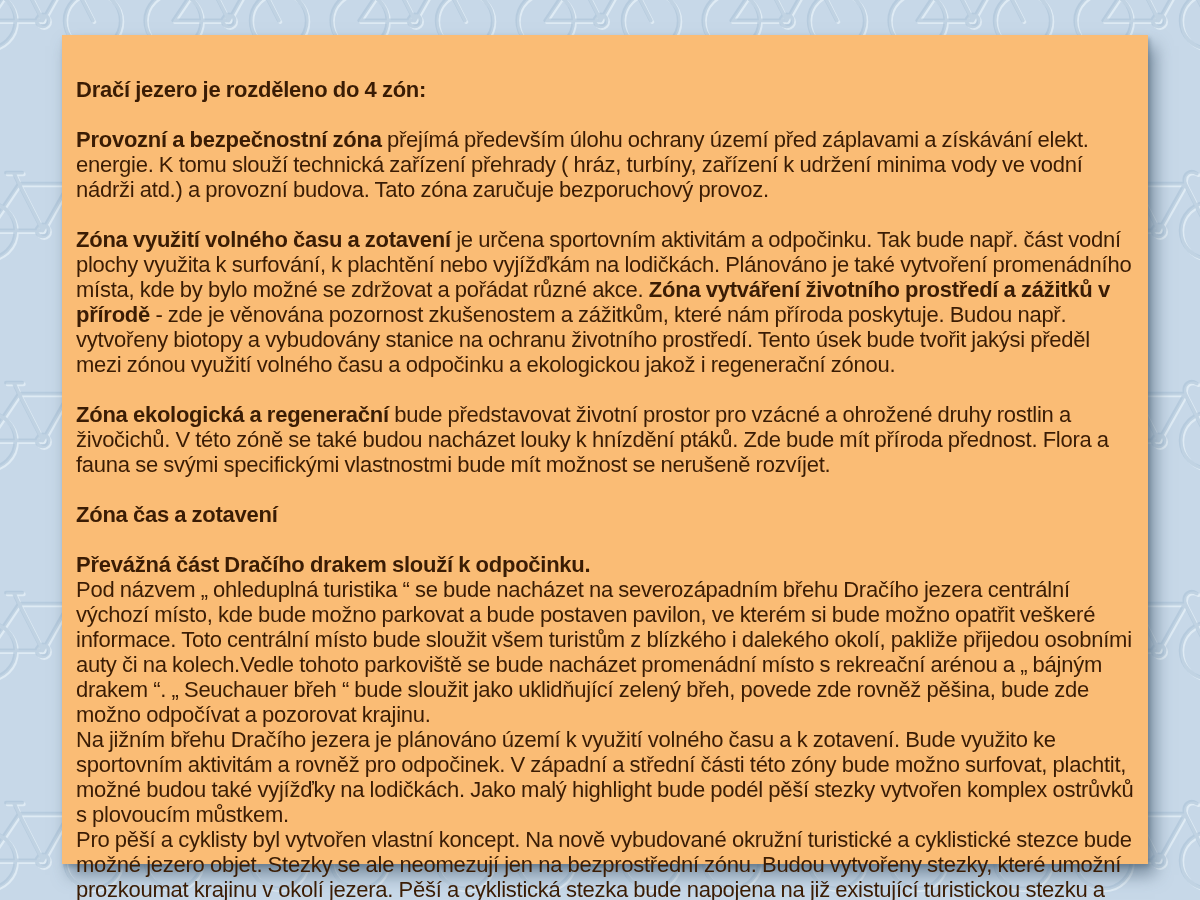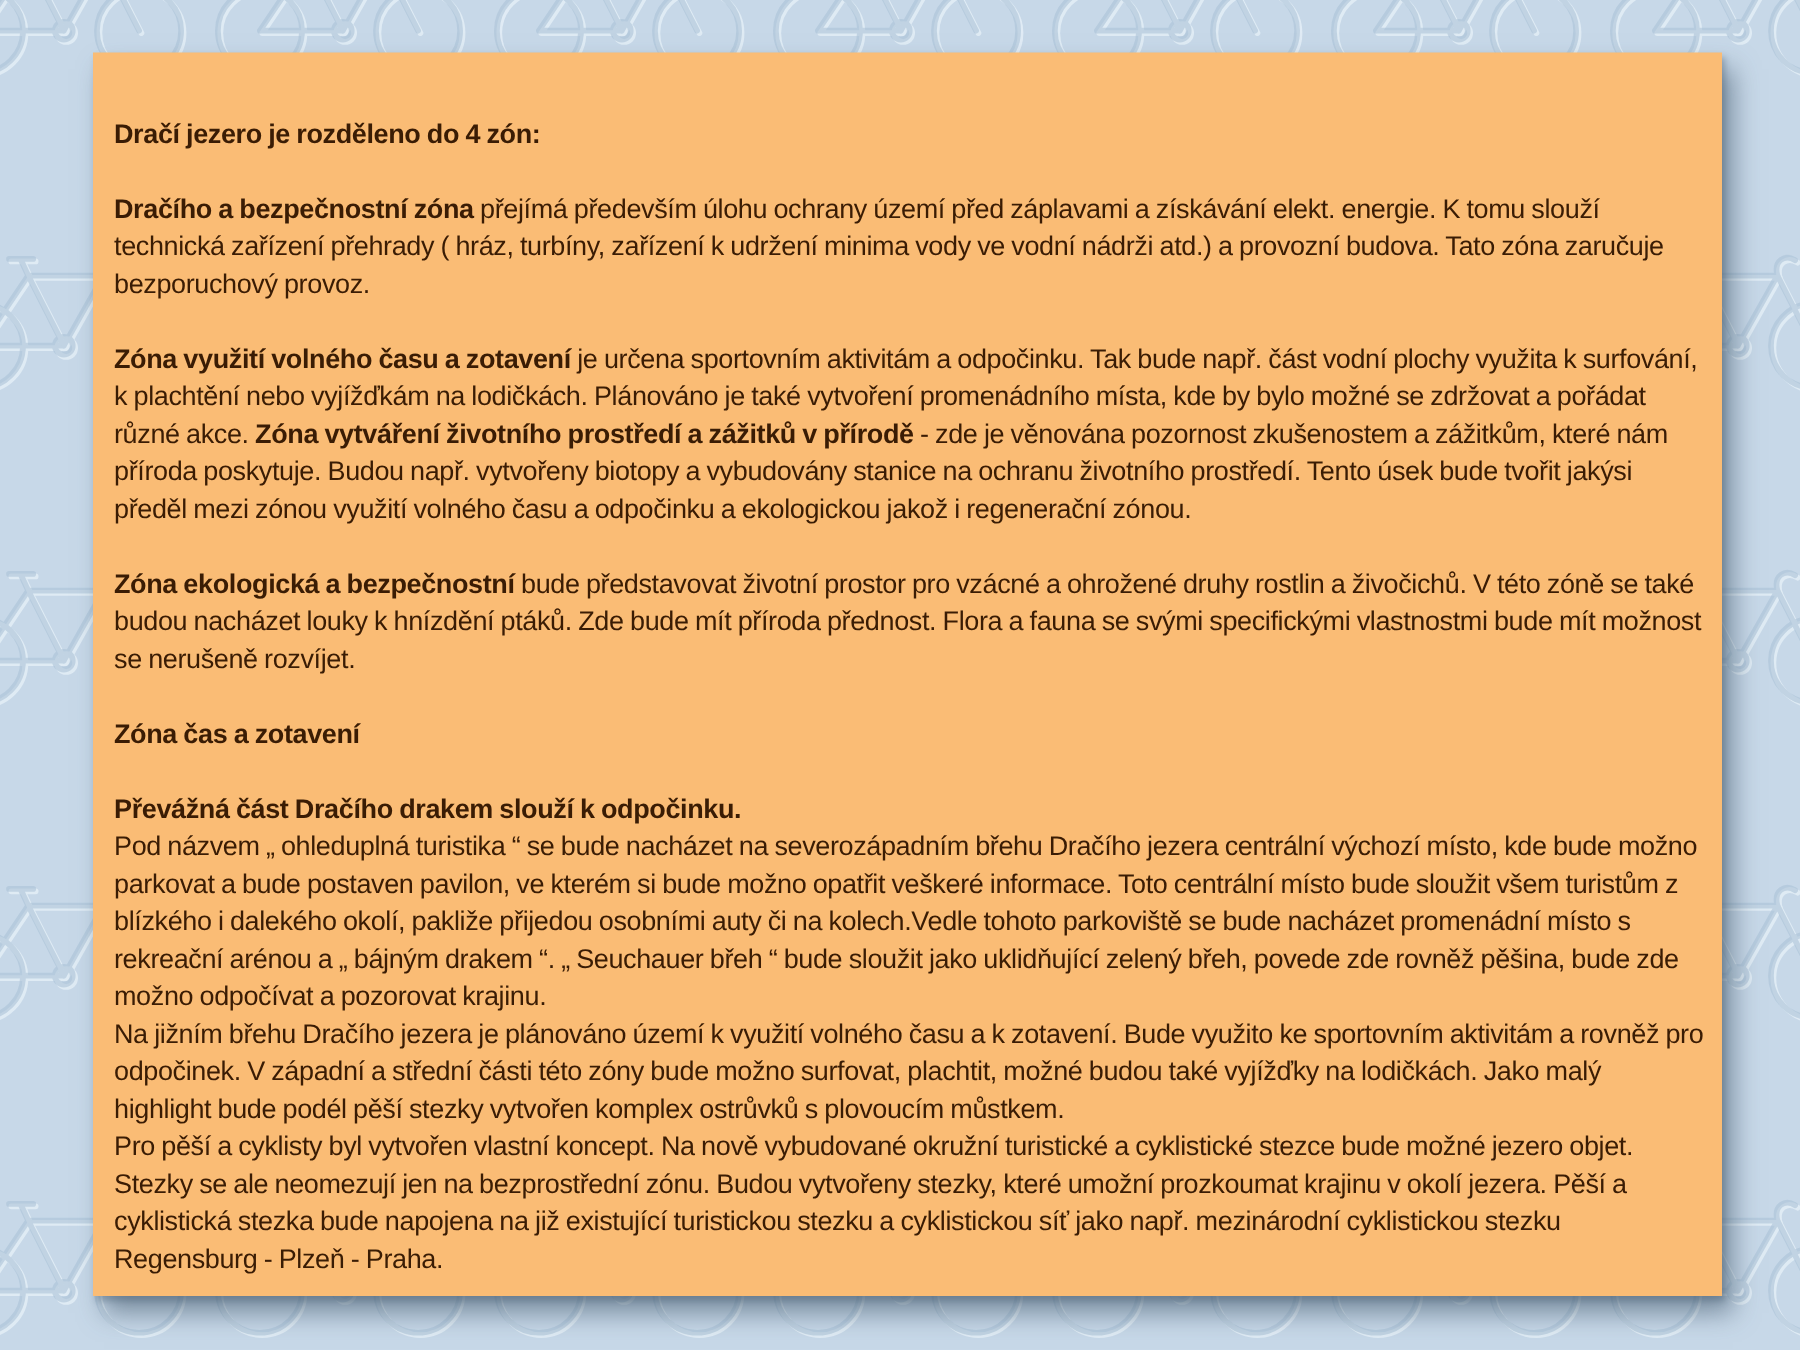--- a/index.html
+++ b/index.html
@@ -10,21 +10,21 @@
   }
   .bg-layer{position:absolute;inset:0;z-index:0;}
   .bg-layer svg{position:absolute;left:0;top:0;}
   .content-panel{
     position:absolute;left:62px;top:35px;width:1086px;height:829px;
     z-index:2;box-sizing:border-box;
     padding:42px 12px 0 14px;
     box-shadow:7px 11px 16px rgba(70,92,112,0.60), 2px 3px 4px rgba(70,92,112,0.35);
   }
   .para{
-    font-size:18px;line-height:25px;letter-spacing:-0.25px;
+    font-size:22px;line-height:25px;letter-spacing:-0.25px;
     margin:0;word-spacing:-0.5px;
   }
   .para b{font-weight:bold;}
   .spacer{height:25px;}
 </style>
 </head>
 <body style="background: rgb(199, 216, 232);">
 
 <div class="bg-layer">
   <svg id="bike-pattern" width="1200" height="900" viewBox="0 0 1200 900" aria-hidden="true">
@@ -120,25 +120,25 @@
         <use href="#bike" transform="translate(1258.6,779.6) scale(0.85)" stroke="#e4eff7" opacity="0.85"></use>
         <use href="#bike" transform="translate(1257,778) scale(0.85)" stroke="#a9c1d6" opacity="0.55"></use>
       </g>
   </svg>
 </div>
 
 <div class="content-panel" style="background: rgb(250, 188, 117); color: rgb(58, 28, 4);">
   <div id="content">
       <div class="para"><b>Dračí jezero je rozděleno do 4 zón:</b></div>
       <div class="spacer"></div>
-      <div class="para"><b>Dračího a bezpečnostní zóna </b><span>přejímá především úlohu ochrany území před záplavami a získávání elekt. energie. K tomu slouží technická zařízení přehrady ( hráz, turbíny, zařízení k udržení minima vody ve vodní nádrži atd.) a provozní budova. Tato zóna zaručuje bezporuchový provoz.</span></div>
+      <div class="para"><b>Provozní a bezpečnostní zóna </b><span>přejímá především úlohu ochrany území před záplavami a získávání elekt. energie. K tomu slouží technická zařízení přehrady ( hráz, turbíny, zařízení k udržení minima vody ve vodní nádrži atd.) a provozní budova. Tato zóna zaručuje bezporuchový provoz.</span></div>
       <div class="spacer"></div>
       <div class="para"><b>Zóna využití volného času a zotavení </b><span>je určena sportovním aktivitám a odpočinku. Tak bude např. část vodní plochy využita k surfování, k plachtění nebo vyjížďkám na lodičkách. Plánováno je také vytvoření promenádního místa, kde by bylo možné se zdržovat a pořádat různé akce. </span><b>Zóna vytváření životního prostředí a zážitků v přírodě</b><span> - zde je věnována pozornost zkušenostem a zážitkům, které nám příroda poskytuje. Budou např. vytvořeny biotopy a vybudovány stanice na ochranu životního prostředí. Tento úsek bude tvořit jakýsi předěl mezi zónou využití volného času a odpočinku a ekologickou jakož i regenerační zónou.</span></div>
       <div class="spacer"></div>
-      <div class="para"><b>Zóna ekologická a bezpečnostní </b><span>bude představovat životní prostor pro vzácné a ohrožené druhy rostlin a živočichů.  V této zóně se také budou nacházet louky k hnízdění ptáků. Zde bude mít příroda přednost. Flora a fauna se svými specifickými vlastnostmi bude mít možnost se nerušeně rozvíjet.</span></div>
+      <div class="para"><b>Zóna ekologická a regenerační </b><span>bude představovat životní prostor pro vzácné a ohrožené druhy rostlin a živočichů.  V této zóně se také budou nacházet louky k hnízdění ptáků. Zde bude mít příroda přednost. Flora a fauna se svými specifickými vlastnostmi bude mít možnost se nerušeně rozvíjet.</span></div>
       <div class="spacer"></div>
       <div class="para"><b>Zóna čas a zotavení</b></div>
       <div class="spacer"></div>
       <div class="para"><b>Převážná část Dračího drakem slouží k odpočinku.</b></div>
       <div class="para"><span>Pod názvem „ ohleduplná turistika “ se bude nacházet na severozápadním břehu Dračího jezera centrální výchozí místo, kde bude možno parkovat a bude postaven pavilon, ve kterém si bude možno opatřit veškeré informace. Toto centrální místo bude sloužit všem turistům z blízkého i dalekého okolí, pakliže přijedou osobními auty  či na kolech.Vedle tohoto parkoviště se bude nacházet promenádní místo s rekreační arénou a „ bájným drakem “. „ Seuchauer břeh “ bude sloužit jako uklidňující zelený břeh, povede zde rovněž pěšina, bude zde možno odpočívat a pozorovat krajinu.</span></div>
       <div class="para"><span>Na jižním břehu Dračího jezera je plánováno území k využití volného času a k zotavení. Bude využito ke sportovním aktivitám a rovněž pro odpočinek. V západní a střední části této zóny bude možno surfovat, plachtit, možné budou  také  vyjížďky na lodičkách. Jako malý highlight bude  podél pěší stezky vytvořen komplex ostrůvků s plovoucím můstkem.</span></div>
       <div class="para"><span>Pro pěší a cyklisty byl vytvořen vlastní koncept. Na nově vybudované okružní turistické a cyklistické stezce bude možné jezero objet. Stezky se ale neomezují jen na bezprostřední zónu. Budou vytvořeny stezky, které umožní  prozkoumat krajinu v okolí jezera. Pěší a cyklistická stezka bude napojena na již existující turistickou stezku a cyklistickou síť jako např. mezinárodní cyklistickou stezku Regensburg - Plzeň - Praha.</span></div>
     </div>
 </div>
 

